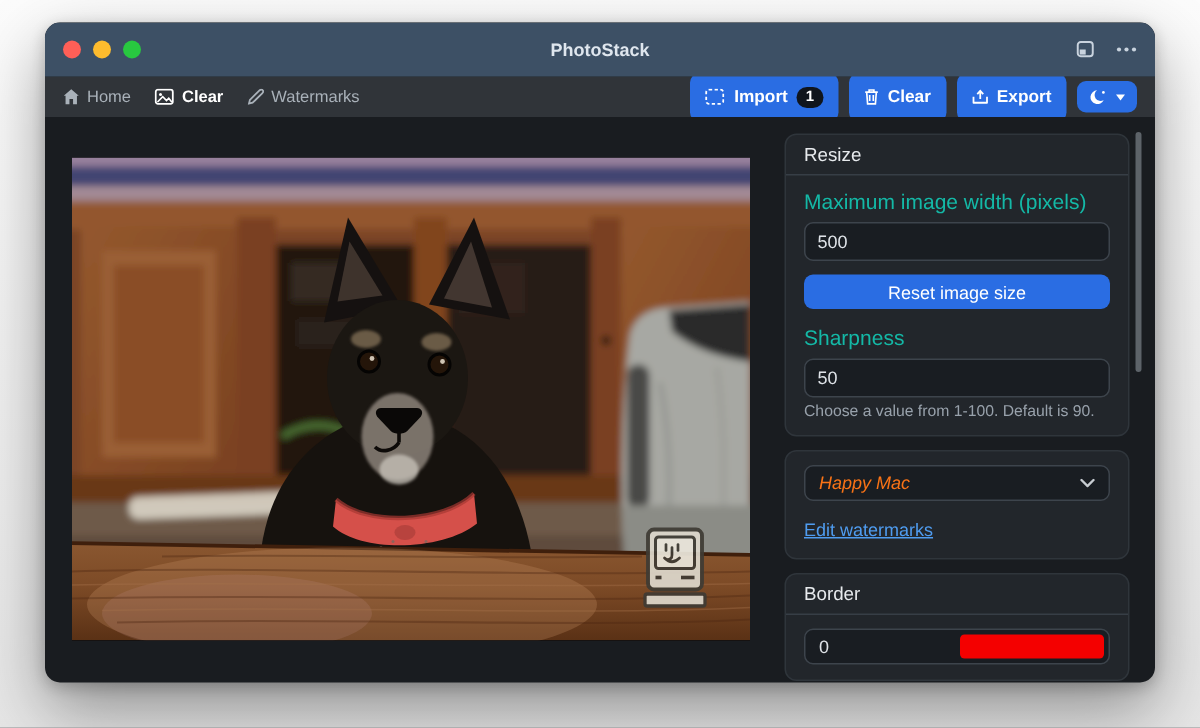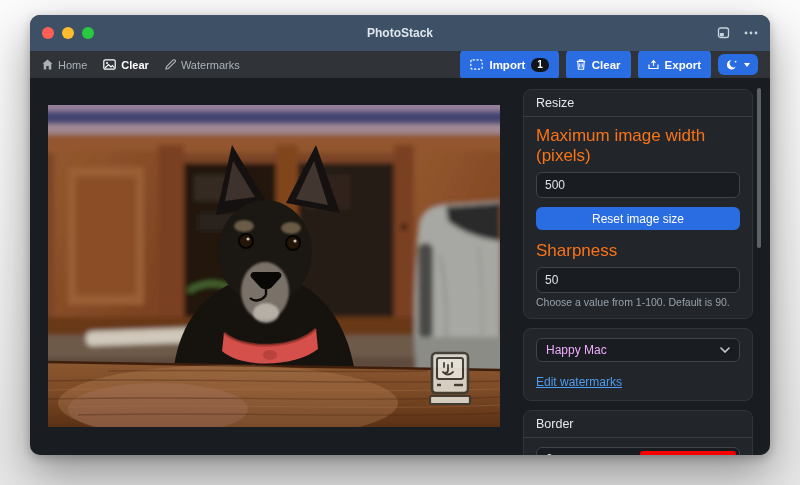--- a/index.html
+++ b/index.html
@@ -66,35 +66,35 @@
   }
   .card {
     background:#22262b; border:1px solid #2f353b; border-radius:8px;
     overflow:hidden; flex-shrink:0;
   }
   .card-header {
     padding:6px 12px; border-bottom:1px solid #373e46;
     color:#e7eaed; font-size:12.5px;
   }
   .card-body { padding:9px 12px 10px; }
-  .field-label { color:#f97316; font-size:17px; margin-bottom:6px; }
+  .field-label { color:#14b8a6; font-size:14px; margin-bottom:6px; }
   .text-input {
     width:100%; height:23px; background:#191d22; border:1px solid #3d444c;
     border-radius:6px; color:#dfe3e8; font-size:12px; padding:12px 8px;
     font-family:inherit; margin-bottom:9px;
   }
   .primary-btn {
     width:100%; height:23px; background:#2a6de3; border:none; border-radius:6px;
     color:#fff; font-size:12px; font-weight:400; font-family:inherit; margin-bottom:11px;
   }
   .hint { color:#98a1ab; font-size:10.5px; margin-top:-3px; }
   .select {
     height:24px; background:#191d22; border:1px solid #3d444c; border-radius:6px;
-    display:flex; align-items:center; padding:0 9px; color:#f0abfc; font-size:12px;
-    justify-content:space-between; margin-bottom:10px;
+    display:flex; align-items:center; padding:0 9px; color:#f97316; font-size:12px;
+    justify-content:space-between; margin-bottom:10px;font-style:italic;
   }
   .link { color:#4f9cf0; font-size:12px; text-decoration:underline; display:inline-block; }
   .border-row {
     display:flex; align-items:center; background:#191d22;
     border:1px solid #3d444c; border-radius:6px; height:24px; padding:0 3px 0 9px;
   }
   .border-row .value { flex:1; color:#dfe3e8; font-size:12px; }
   .swatch { width:96px; height:16px; border-radius:3px; }
   .panel-scrollbar {
     position:absolute; right:9px; top:10px; width:4px; height:160px;

